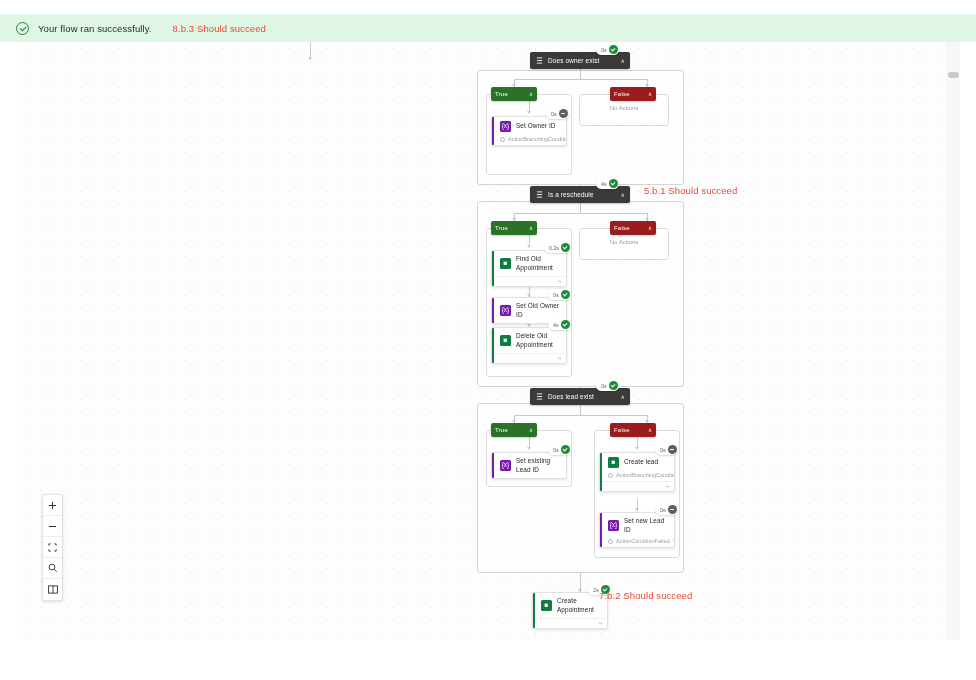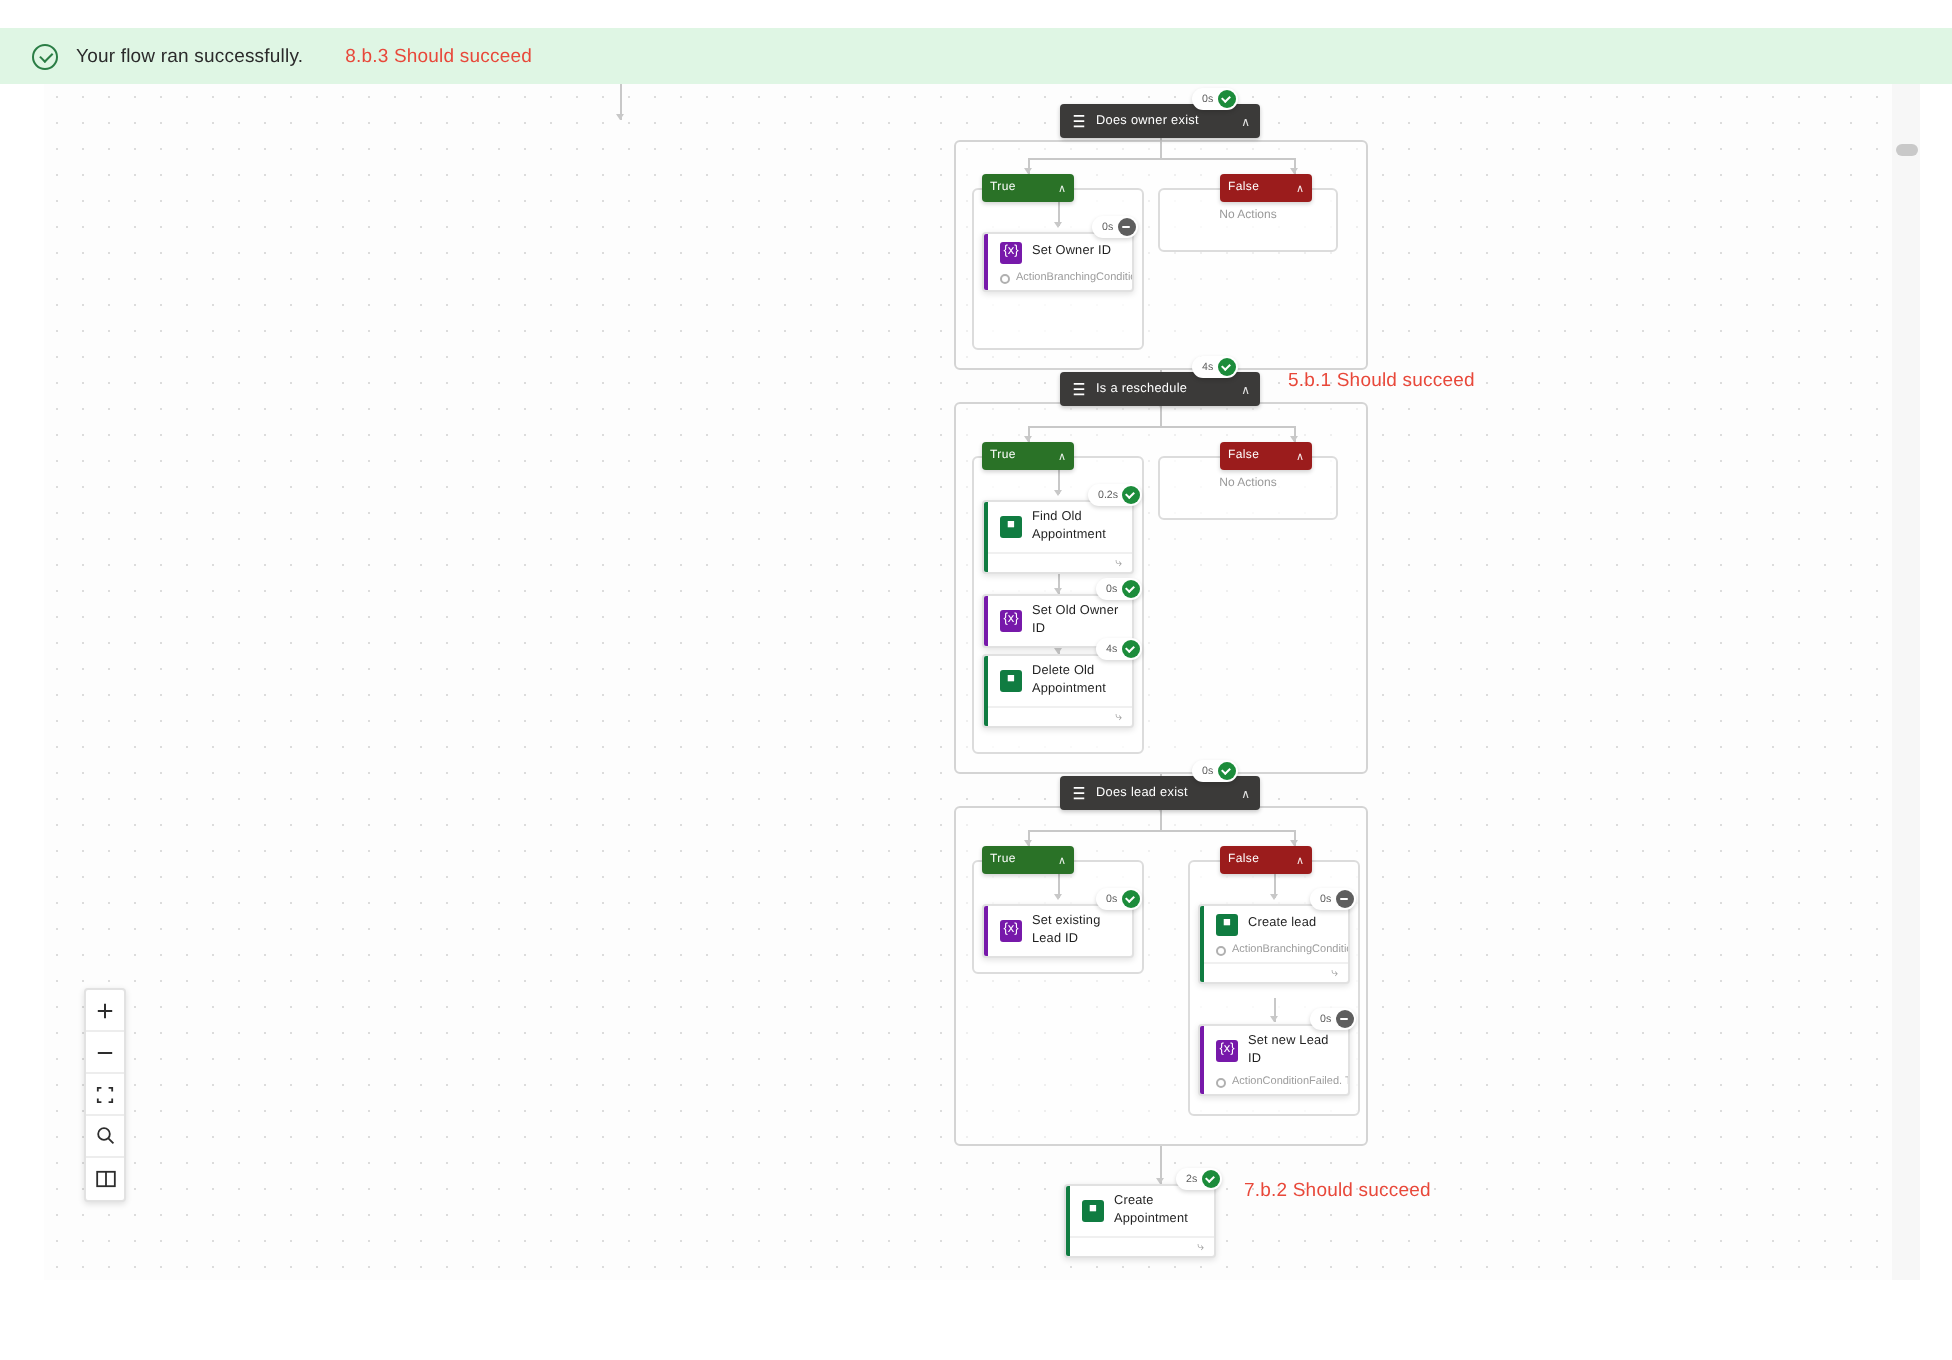--- a/index.html
+++ b/index.html
@@ -469,21 +469,21 @@
       <div class="card-main">
         <span class="card-ico" style="background:#107c41;">■</span>
         <span class="card-title">Create Appointment</span>
       </div>
       <div class="card-foot">⤷</div>
     </div>
     <div class="badge" style="left:566px; top:542px;">
       <span class="badge-time">2s</span>
       <span class="badge-ico ok"></span>
     </div>
-    <div class="annot" style="left:600px; top:548px;">7.b.2 Should succeed</div>
+    <div class="annot" style="left:577px; top:548px;">7.b.2 Should succeed</div>
 
   </div>
 
   <div class="canvas-white-strip"></div>
   <div class="canvas-right-edge"></div>
   <div class="vscroll-track"></div>
   <div class="vscroll-thumb"></div>
 
   <div class="toolbar">
     <div class="tb-btn">

